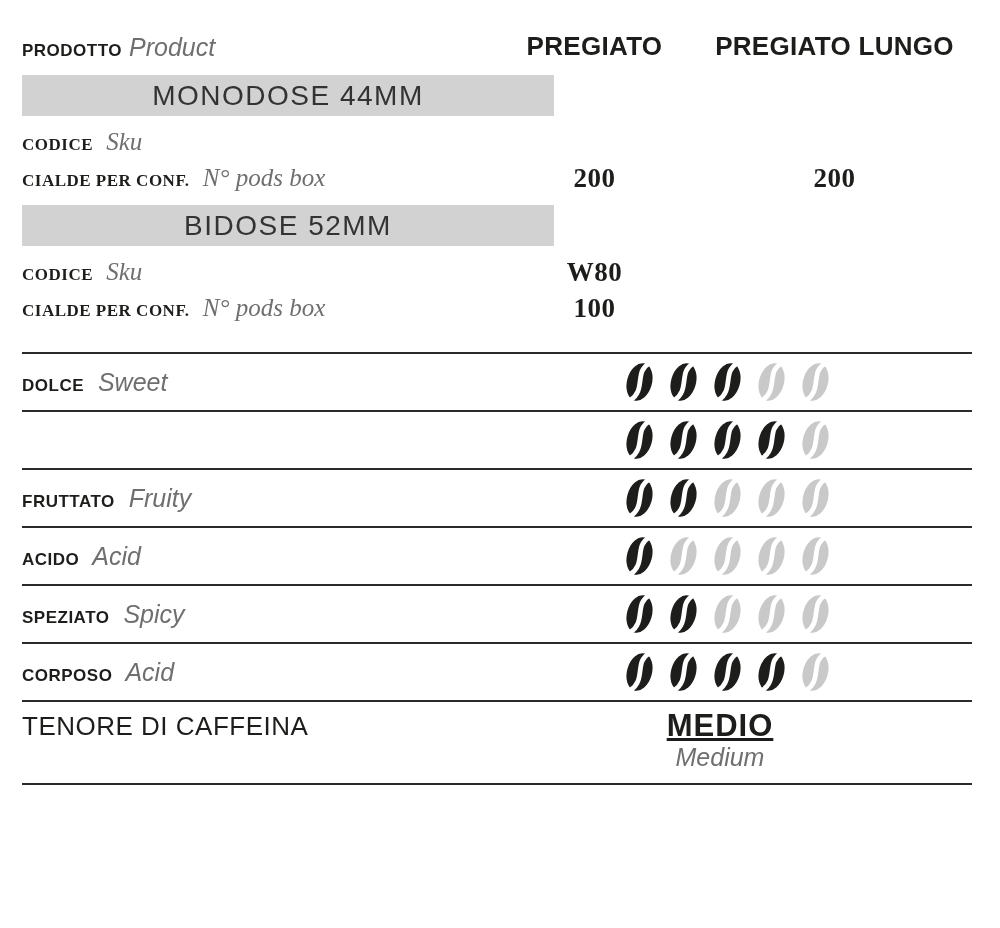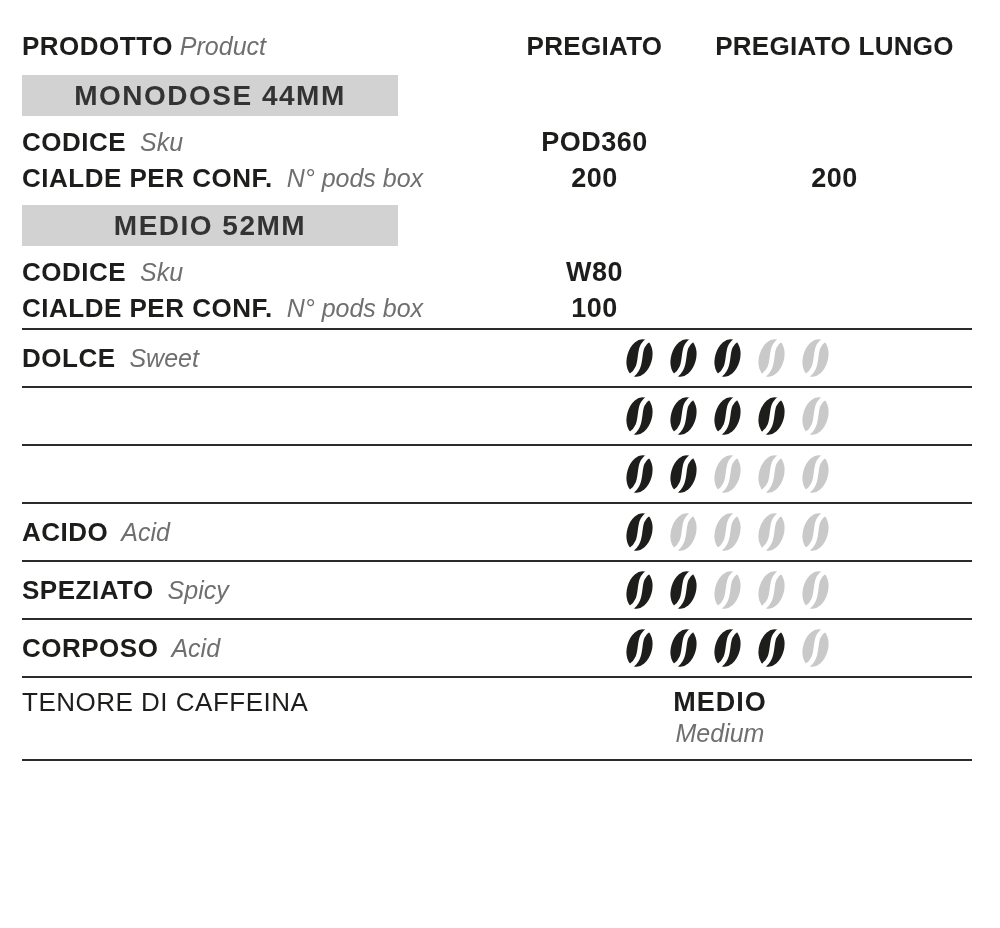--- a/index.html
+++ b/index.html
@@ -16,38 +16,38 @@
     position:relative;
     overflow:hidden;
   }
   .grid{
     display:grid;
     grid-template-columns:470px 205px 275px;
     align-items:center;
   }
   
   .header-row{height:62px;align-items:end;padding-bottom:4px;}
-  .label-it{font-weight:bold;font-size:26px;letter-spacing:.5px;}
+  .label-it{font-weight:bold;font-size:17px;letter-spacing:.5px;}
   .label-en{font-style:italic;font-size:25px;color:var(--muted,#6f6f6f);margin-left:7px;font-weight:normal;}
   .col-head{font-weight:bold;font-size:26px;text-align:center;letter-spacing:.3px;white-space:nowrap;}
   
   .banner{
     margin-top:9px;
-    width:376px;height:41px;
+    width:532px;height:41px;
     background:var(--banner_bg,#d2d2d2);
     display:flex;align-items:center;justify-content:center;
     font-size:28px;letter-spacing:1.5px;color:#333;
-    font-weight:bold;
+    font-weight:normal;
   }
   .spec-rows{margin-top:8px;}
-  .spec-row{height:36px;}
+  .spec-row{height:36px;font-family:Liberation Serif, serif;}
   .spec-row .val{font-weight:bold;font-size:27px;text-align:center;letter-spacing:.5px;}
   .section{margin-bottom:2px;}
   
-  .flavor-table{margin-top:2px;}
+  .flavor-table{margin-top:26px;}
   .flavor-row{
     height:56px;
     border-top:2px solid var(--rule,#2b2b2b);
   }
   .beans{
     grid-column:2 / span 2;
     display:flex;justify-content:center;align-items:center;
     gap:9px;padding-right:10px;
   }
   .bean{display:block;}
@@ -56,21 +56,21 @@
   
   .caffeine-row{
     border-top:2px solid var(--rule,#2b2b2b);
     border-bottom:2px solid var(--rule,#2b2b2b);
     padding:8px 0 10px;
     align-items:start;
   }
   .two-line .line1{font-weight:normal;font-size:26px;letter-spacing:.5px;line-height:32px;}
   .two-line .line2{font-style:italic;font-size:25px;color:var(--muted,#6f6f6f);line-height:31px;}
   .caff-val{grid-column:2 / span 2;text-align:center;padding-right:24px;}
-  .caff-val .line1{font-weight:bold;font-size:27px;letter-spacing:1px;line-height:32px;}
+  .caff-val .line1{font-weight:bold;font-size:31px;letter-spacing:1px;line-height:32px;text-decoration:underline;}
   .caff-val .line2{font-style:italic;font-size:25px;color:var(--muted,#6f6f6f);line-height:31px;}
 </style>
 </head>
 <body style="--ink: #1d1d1b; --muted: #6f6f6f; --banner_bg: #d2d2d2; --rule: #2b2b2b; --bean_active: #1d1d1b; --bean_inactive: #c9c9c9;">
 
 <div class="sheet">
 
   <div class="grid header-row">
     <div>
       <span class="label-it">PRODOTTO</span><span class="label-en">Product</span>
@@ -80,35 +80,34 @@
   </div>
 
   <div id="sections">
   <div class="section">
     <div class="banner">MONODOSE 44MM</div>
     <div class="spec-rows">
   <div class="grid spec-row">
     <div>
       <span class="label-it">CODICE</span><span class="label-en"> Sku</span>
     </div>
-    <div class="val">POD360</div>
   </div>
 
   <div class="grid spec-row">
     <div>
       <span class="label-it">CIALDE PER CONF.</span><span class="label-en"> N° pods box</span>
     </div>
     <div class="val">200</div>
     <div class="val">200</div>
   </div>
 </div>
   </div>
 
   <div class="section">
-    <div class="banner">MEDIO 52MM</div>
+    <div class="banner">BIDOSE 52MM</div>
     <div class="spec-rows">
   <div class="grid spec-row">
     <div>
       <span class="label-it">CODICE</span><span class="label-en"> Sku</span>
     </div>
     <div class="val">W80</div>
     <div class="val"></div>
   </div>
 
   <div class="grid spec-row">
@@ -190,20 +189,23 @@
           <svg class="bean off" viewBox="0 0 36 46" width="35" height="44">
             <g transform="rotate(16 18 23)">
               <ellipse cx="18" cy="23" rx="13" ry="20"></ellipse>
               <path d="M22 2 C 10 14, 27 30, 14 44" fill="none" stroke="#fff" stroke-width="5"></path>
             </g>
           </svg>
         </div>
   </div>
 
   <div class="grid flavor-row">
+    <div>
+      <span class="label-it">FRUTTATO</span><span class="label-en"> Fruity</span>
+    </div>
     <div class="beans">
           <svg class="bean on" viewBox="0 0 36 46" width="35" height="44">
             <g transform="rotate(16 18 23)">
               <ellipse cx="18" cy="23" rx="13" ry="20"></ellipse>
               <path d="M22 2 C 10 14, 27 30, 14 44" fill="none" stroke="#fff" stroke-width="5"></path>
             </g>
           </svg>
           <svg class="bean on" viewBox="0 0 36 46" width="35" height="44">
             <g transform="rotate(16 18 23)">
               <ellipse cx="18" cy="23" rx="13" ry="20"></ellipse>

